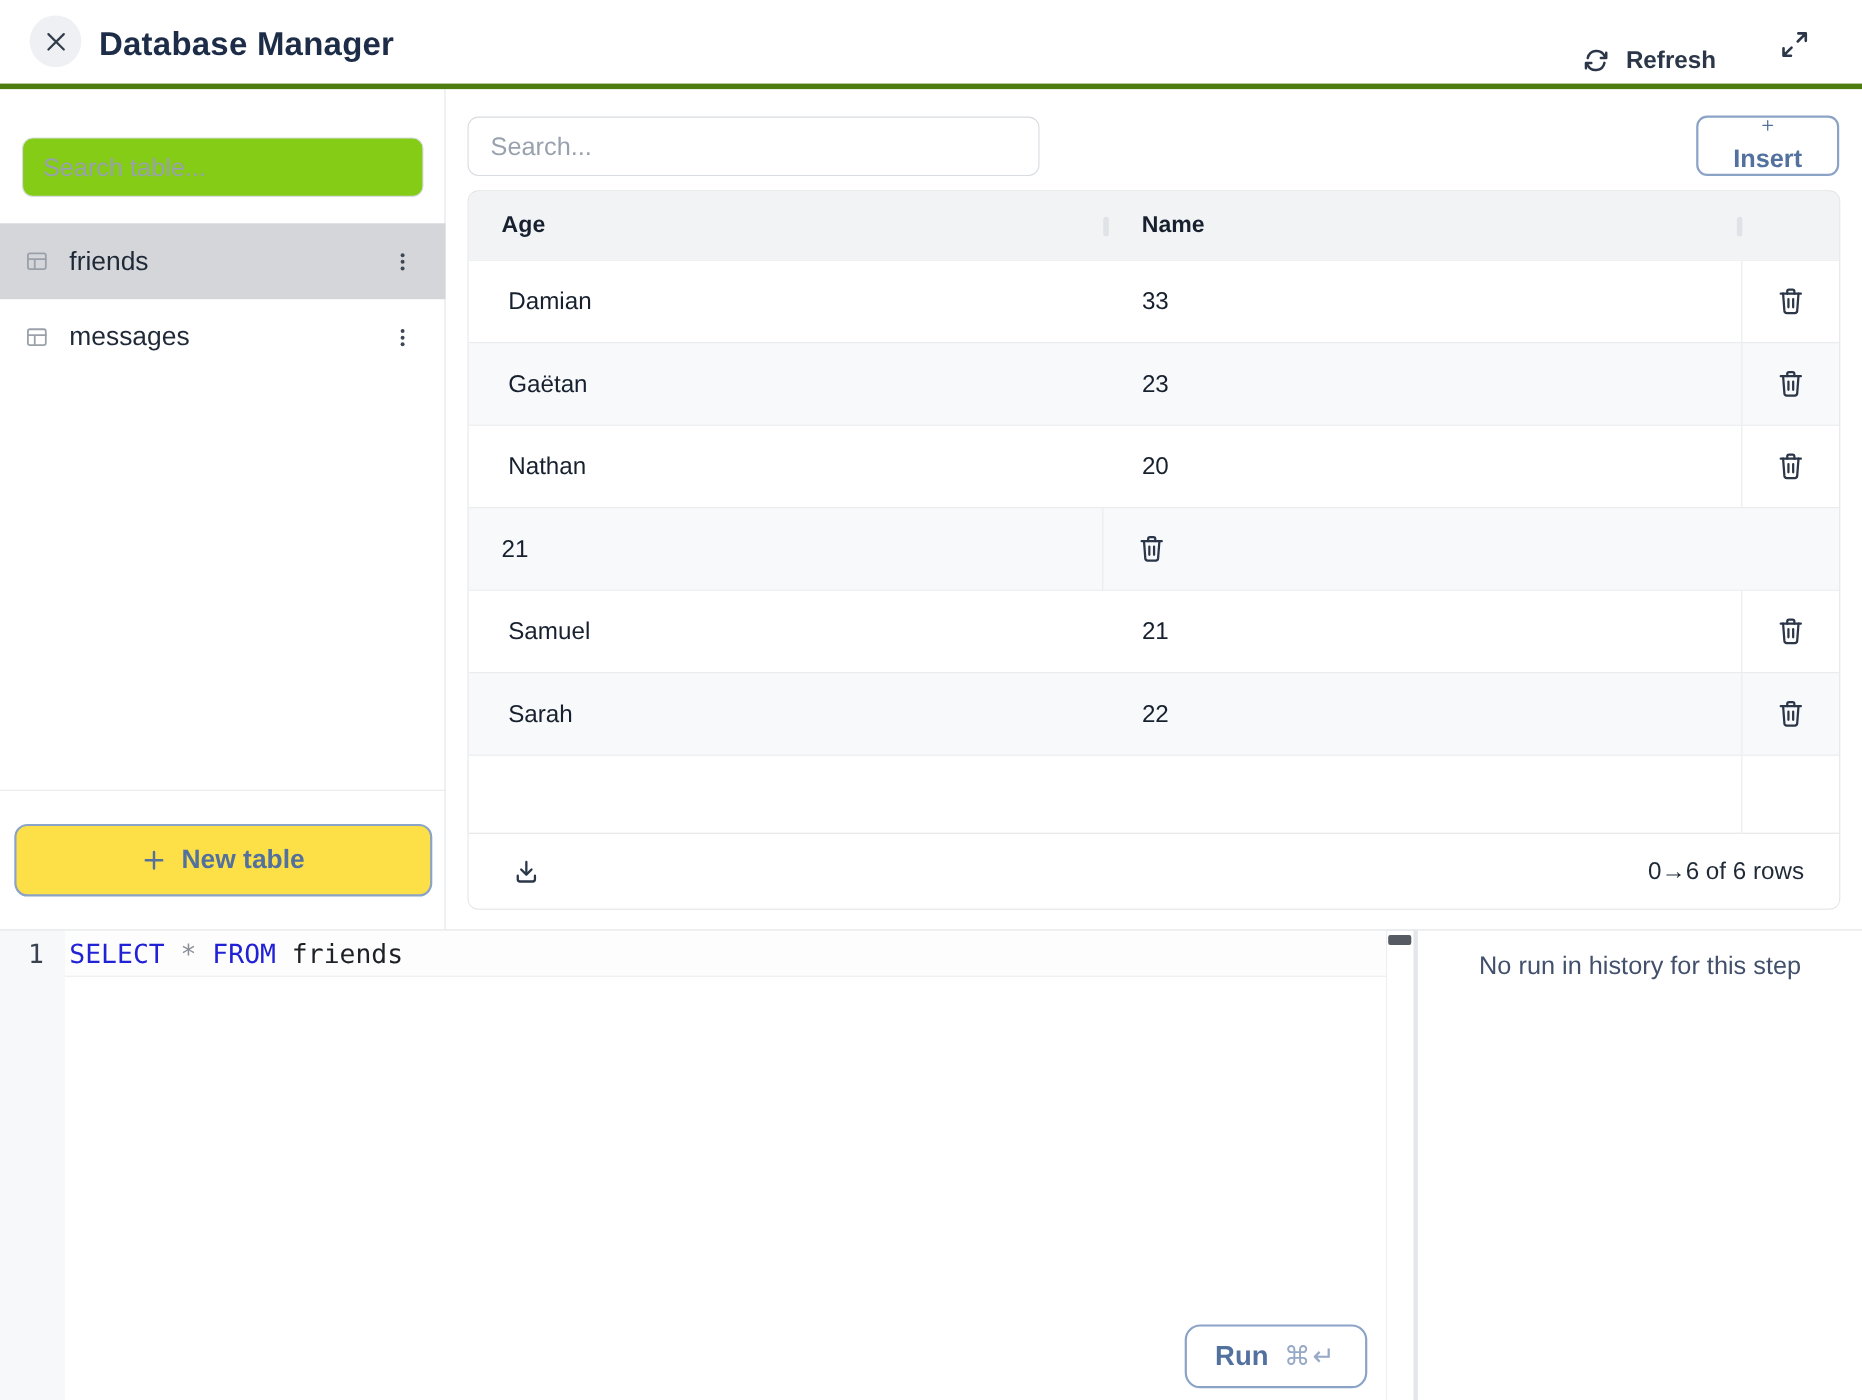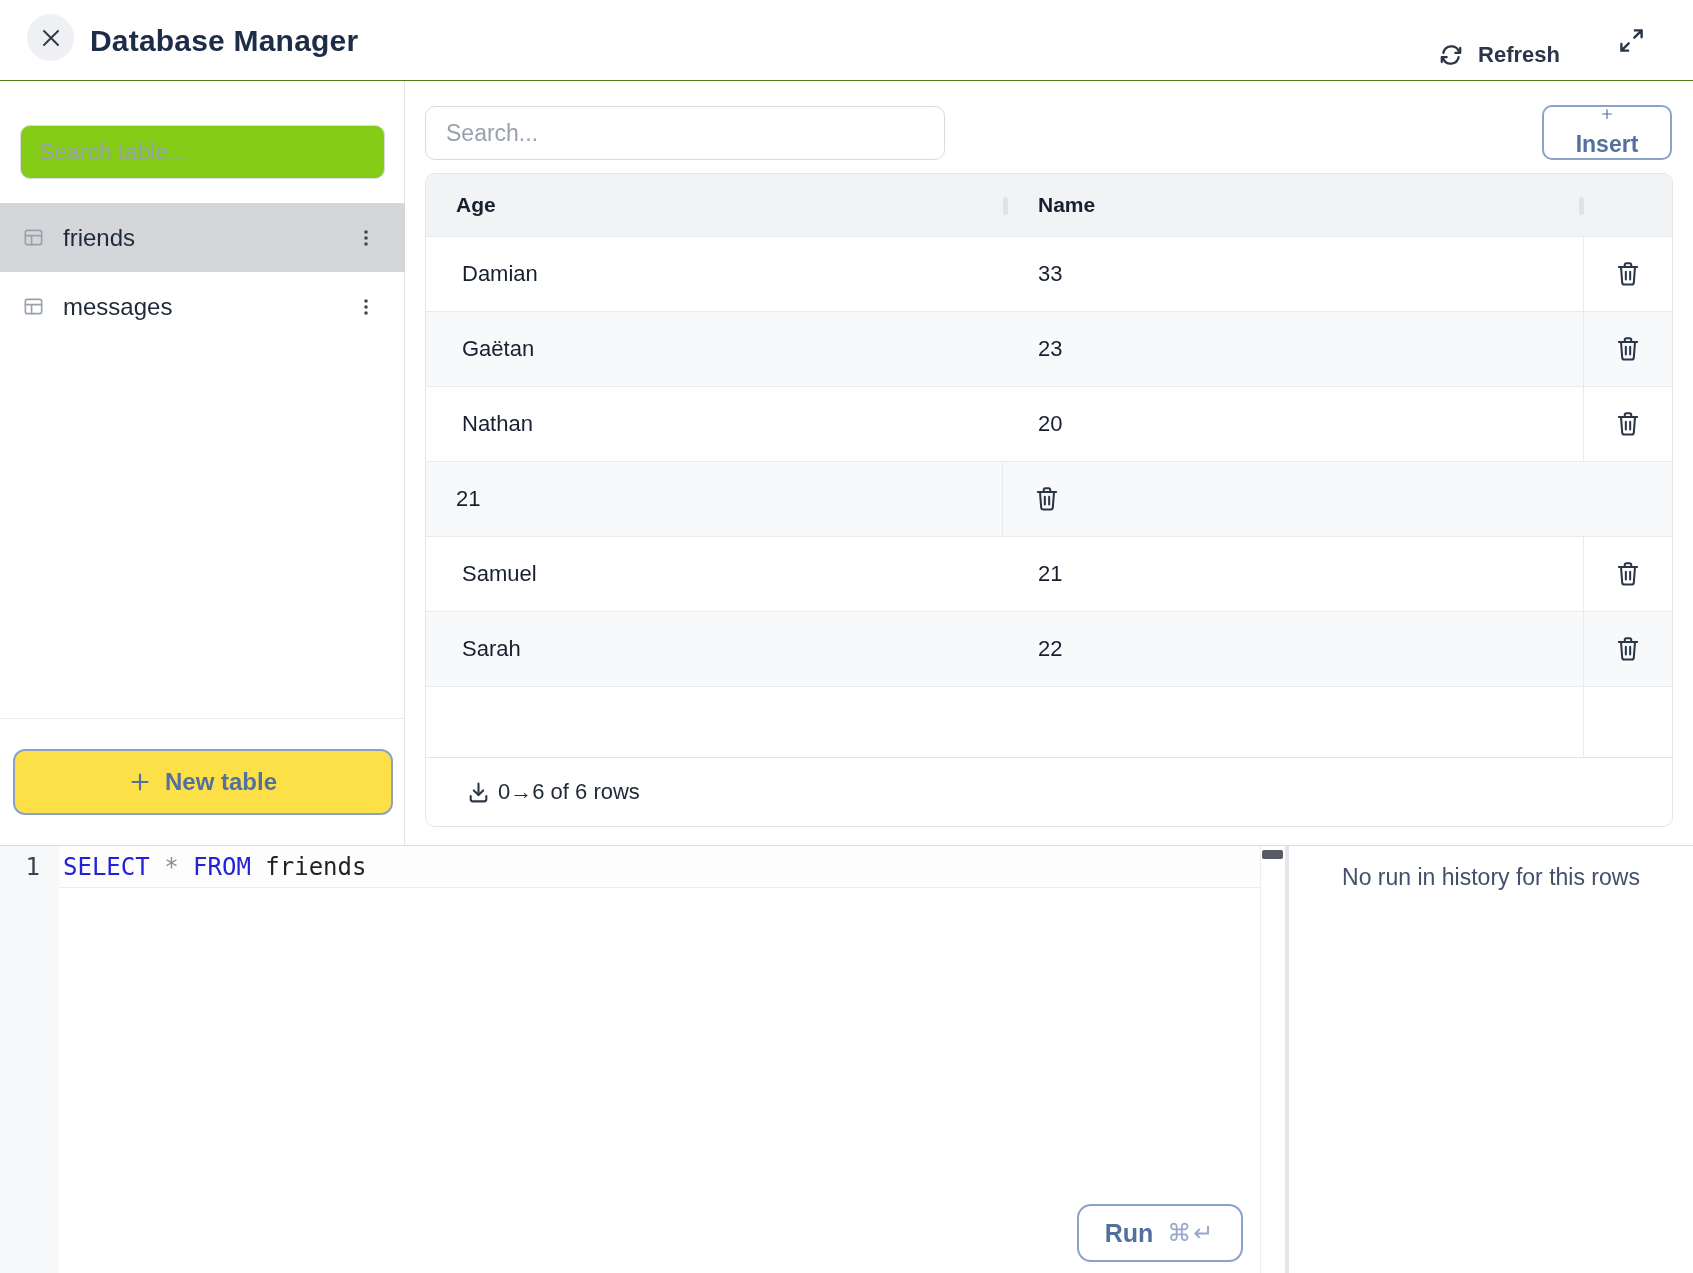--- a/index.html
+++ b/index.html
@@ -1,21 +1,21 @@
 <!DOCTYPE html>
 <html><head>
 <meta charset="utf-8">
 <style>
   * { margin:0; padding:0; box-sizing:border-box; }
   html,body { width:1693px; height:1273px; background:#ffffff;
     font-family:"Liberation Sans", sans-serif; color:#222f44; overflow:hidden; }
 
   
   .topbar { position:absolute; left:0; top:0; width:1693px; height:81px;
-    background:#fff; border-bottom:1px solid #4d7c0f; z-index:5; }
+    background:#fff; border-bottom:5px solid #4d7c0f; z-index:5; }
   .close-btn { position:absolute; left:27px; top:14px; width:47px; height:47px;
     border-radius:50%; background:#eef0f3; display:flex; align-items:center; justify-content:center; cursor:pointer; }
   .app-title { position:absolute; left:90px; top:0; height:81px; display:flex; align-items:center;
     font-size:30px; font-weight:700; color:#1d2c47; letter-spacing:0.2px; }
   .topbar-right { position:absolute; right:48px; top:0; height:81px; display:flex; align-items:center; gap:58px; }
   .refresh-btn { display:flex; align-items:flex-start; gap:14px; cursor:pointer;
     font-size:22px; font-weight:700; color:#2b3648;margin-top:28px; }
   .expand-btn { cursor:pointer; display:flex; align-items:center; }
 
   
@@ -64,21 +64,21 @@
   .trow { height:75px; display:flex; border-top:1px solid #e9eaec; background:#fff; }
   .trow:nth-child(even) { background:#f8f9fa; }
   .td { display:flex; align-items:center; font-size:22px; color:#17202e; }
   .td-name { width:583px; padding-left:36px; }
   .td-age  { width:576px; padding-left:30px; }
   .td-action { width:89px; border-left:1px solid #e9eaec; display:flex; align-items:center; justify-content:center; }
   .trash-btn { width:44px; height:44px; display:flex; align-items:center; justify-content:center; cursor:pointer; }
   .empty-strip { flex:1; border-top:1px solid #e9eaec; position:relative; }
   .empty-strip .col-line { position:absolute; right:88px; top:0; bottom:0; width:1px; background:#e9eaec; }
   .tfoot { height:69px; border-top:1px solid #e3e5e8; display:flex; align-items:center;
-    justify-content:flex-start; padding:0 32px; flex:none; background:#fff; }
+    justify-content:space-between; padding:0 32px; flex:none; background:#fff; }
   .download-btn { width:40px; height:40px; display:flex; align-items:center; justify-content:center; cursor:pointer; }
   .rows-info { font-size:22px; color:#1f2937; }
 
   
   .editor-zone { position:absolute; left:0; top:845px; width:1693px; height:428px;
     border-top:1px solid #d9dbdf; background:#fff; }
   .gutter { position:absolute; left:0; top:0; width:59px; height:428px; background:#f7f8fa; }
   .line-no { display:block; text-align:right; padding-right:19px; line-height:42px;
     font-family:"DejaVu Sans Mono", monospace; font-size:24px; color:#3a4250; }
   .active-line { position:absolute; left:59px; top:0; width:1201px; height:42px;
@@ -311,15 +311,15 @@
   <div class="editor-right-line"></div>
   <div class="scroll-thumb"></div>
   <div class="panel-divider"></div>
 
   <button class="run-btn">
     <span class="run-label">Run</span>
     <span class="run-shortcut">⌘↵</span>
   </button>
 
   <div class="history-panel">
-    <div class="history-empty">No run in history for this rows</div>
+    <div class="history-empty">No run in history for this step</div>
   </div>
 </div>
 
 </body></html>

